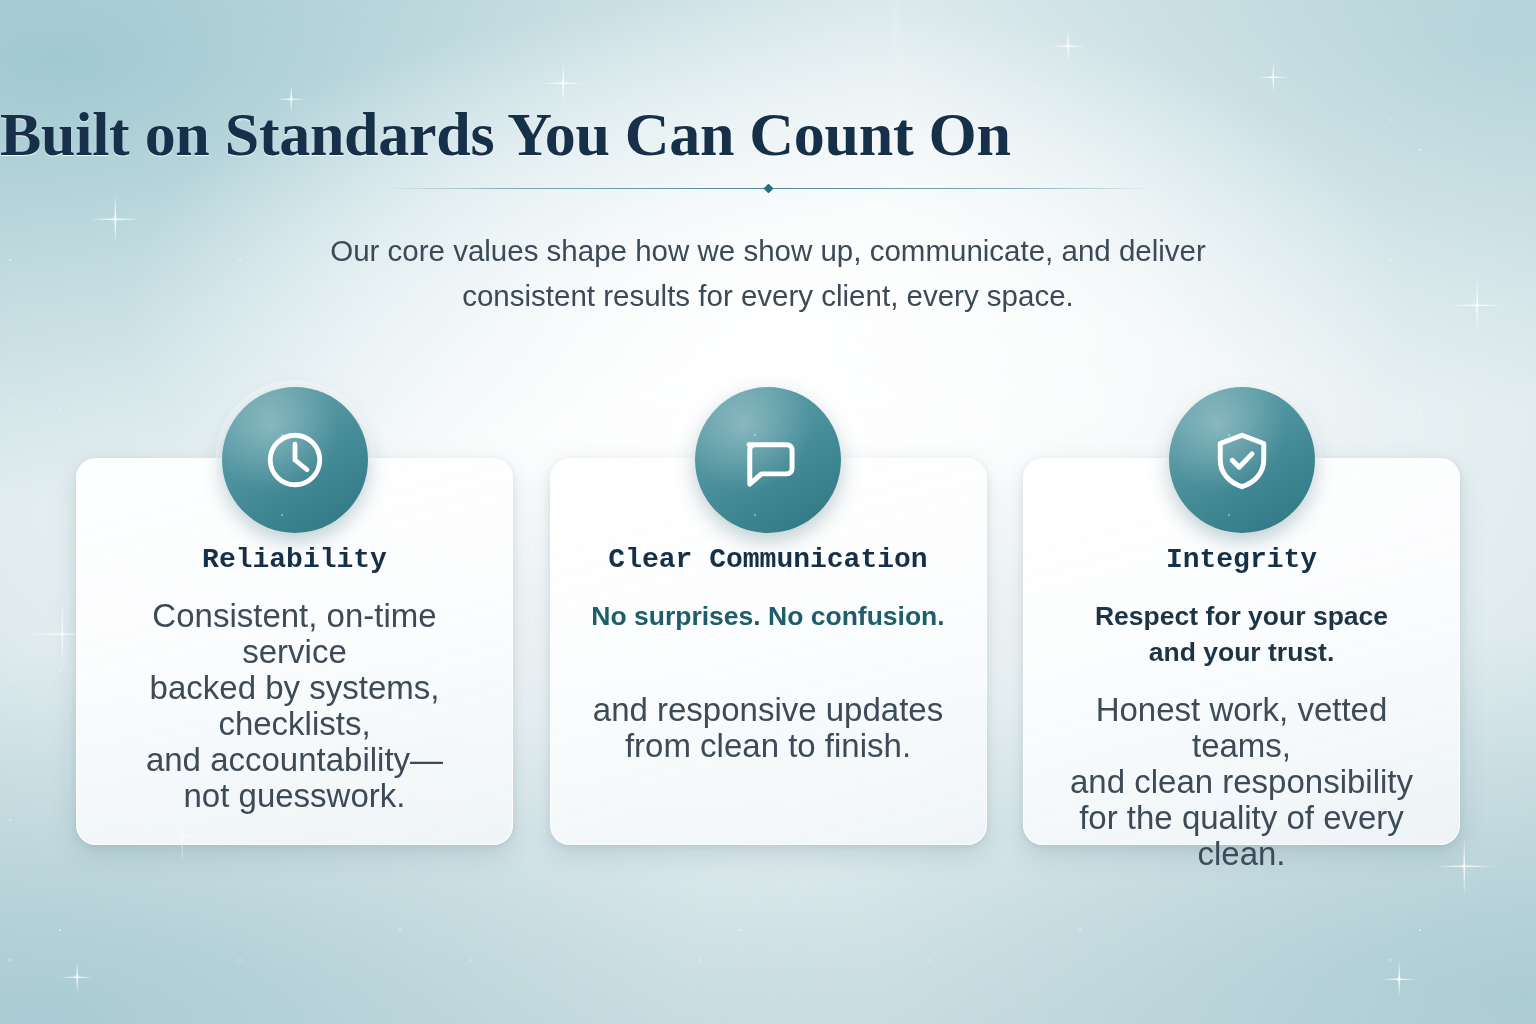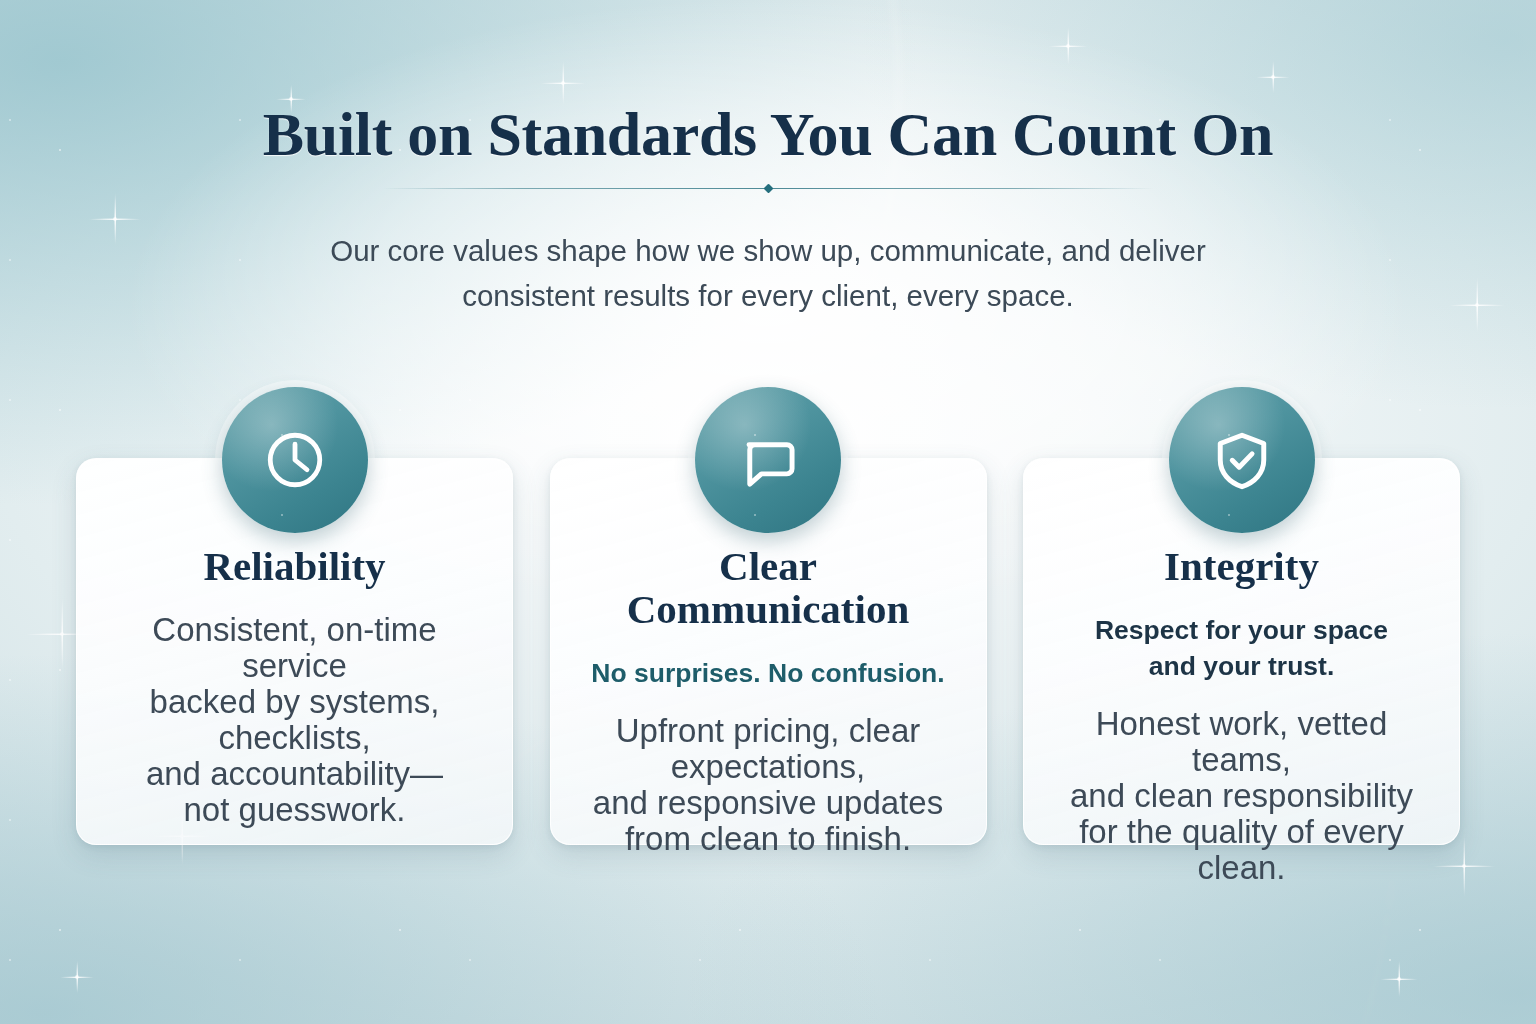--- a/index.html
+++ b/index.html
@@ -106,21 +106,20 @@
     transform:translate(-50%,-50%);
     background:radial-gradient(circle,#fff 0%,rgba(255,255,255,.6) 40%,transparent 70%);
     border-radius:50%;
   }
 
   
   .content{ position:absolute; inset:0; }
 
   .page-title{
     position:absolute; left:0; right:0; top:99px;
-    text-align:center;
     font-family:"Liberation Serif", serif;
     font-weight:700;
     font-size:62px;
     letter-spacing:-0.3px;
     color:#16304a;
     text-shadow:0 1px 1px rgba(255,255,255,.85);
   }
 
   .divider{
     position:absolute; top:187px; left:50%; transform:translateX(-50%);
@@ -194,23 +193,23 @@
     background-repeat:repeat;
     background-size:70px 60px, 95px 80px;
     background-image:
       radial-gradient(1.1px 1.1px at 18px 14px, rgba(255,255,255,.85) 50%, transparent 52%),
       radial-gradient(1.4px 1.4px at 60px 48px, rgba(255,255,255,.6) 50%, transparent 52%);
     opacity:.8;
   }
   .icon-badge svg{ position:relative; z-index:2; display:block; }
 
   .card-title{
-    font-family:Liberation Serif, serif;
+    font-family:Liberation Mono, monospace;
     font-weight:700;
-    font-size:41px;
+    font-size:28px;
     color:#16304a;
     line-height:1.05;
     margin-bottom:24px;
     text-shadow:0 1px 0 rgba(255,255,255,.8);
   }
   .card-tag{
     font-size:26.5px;
     font-weight:700;
     line-height:36px;
     color:#1e5d6a;
@@ -318,21 +317,21 @@
       <div class="card">
         <div class="icon-badge">
           <div class="twinkle"></div>
           <svg width="70" height="70" viewBox="0 0 48 48" fill="none" aria-hidden="true">
             <path d="M11 13.5h26a3.5 3.5 0 0 1 3.5 3.5v13a3.5 3.5 0 0 1-3.5 3.5H19.5L11.5 40.5V17a3.5 3.5 0 0 1 3.5-3.5Z" stroke="#ffffff" stroke-width="3.4" stroke-linejoin="round"></path>
           </svg>
         </div>
         <div class="card-title">Clear Communication</div>
         <div class="card-tag">No surprises. No confusion.</div>
         <div class="card-body">
-          <span>Upfront pricing, clear expectations,</span><br>
+          <br>
           <span>and responsive updates</span><br>
           <span>from clean to finish.</span>
         </div>
       </div>
 
       <div class="card">
         <div class="icon-badge">
           <div class="twinkle"></div>
           <svg width="72" height="72" viewBox="0 0 48 48" fill="none" aria-hidden="true">
             <path d="M24 7.5 38.5 13v11c0 8.6-6 14.9-14.5 17.8C15.5 38.9 9.5 32.6 9.5 24V13L24 7.5Z" stroke="#ffffff" stroke-width="3.3" stroke-linejoin="round"></path>

